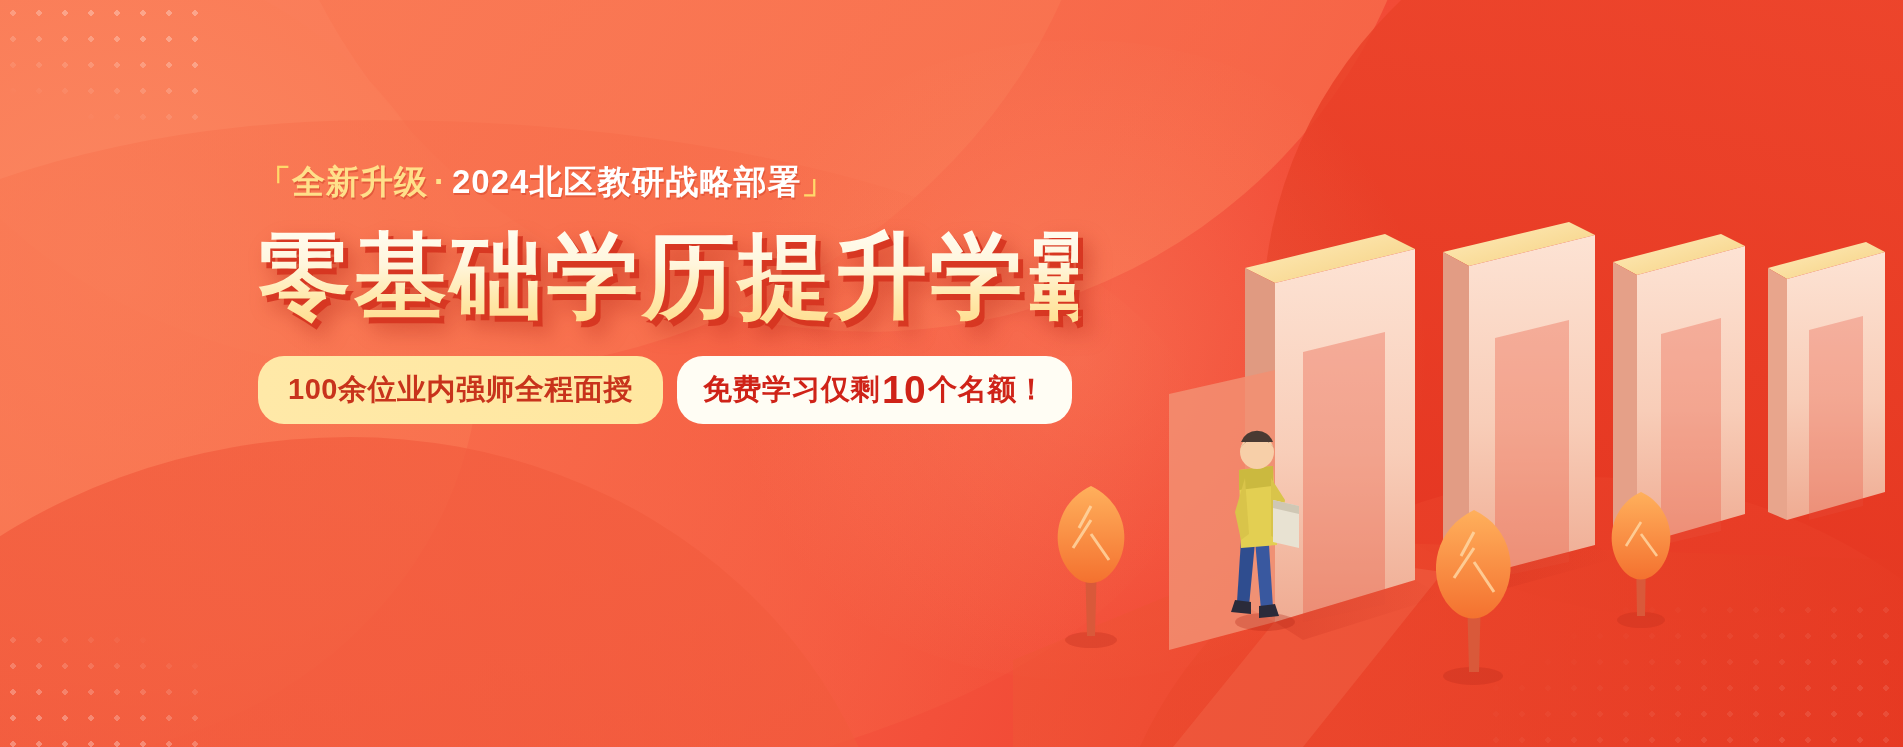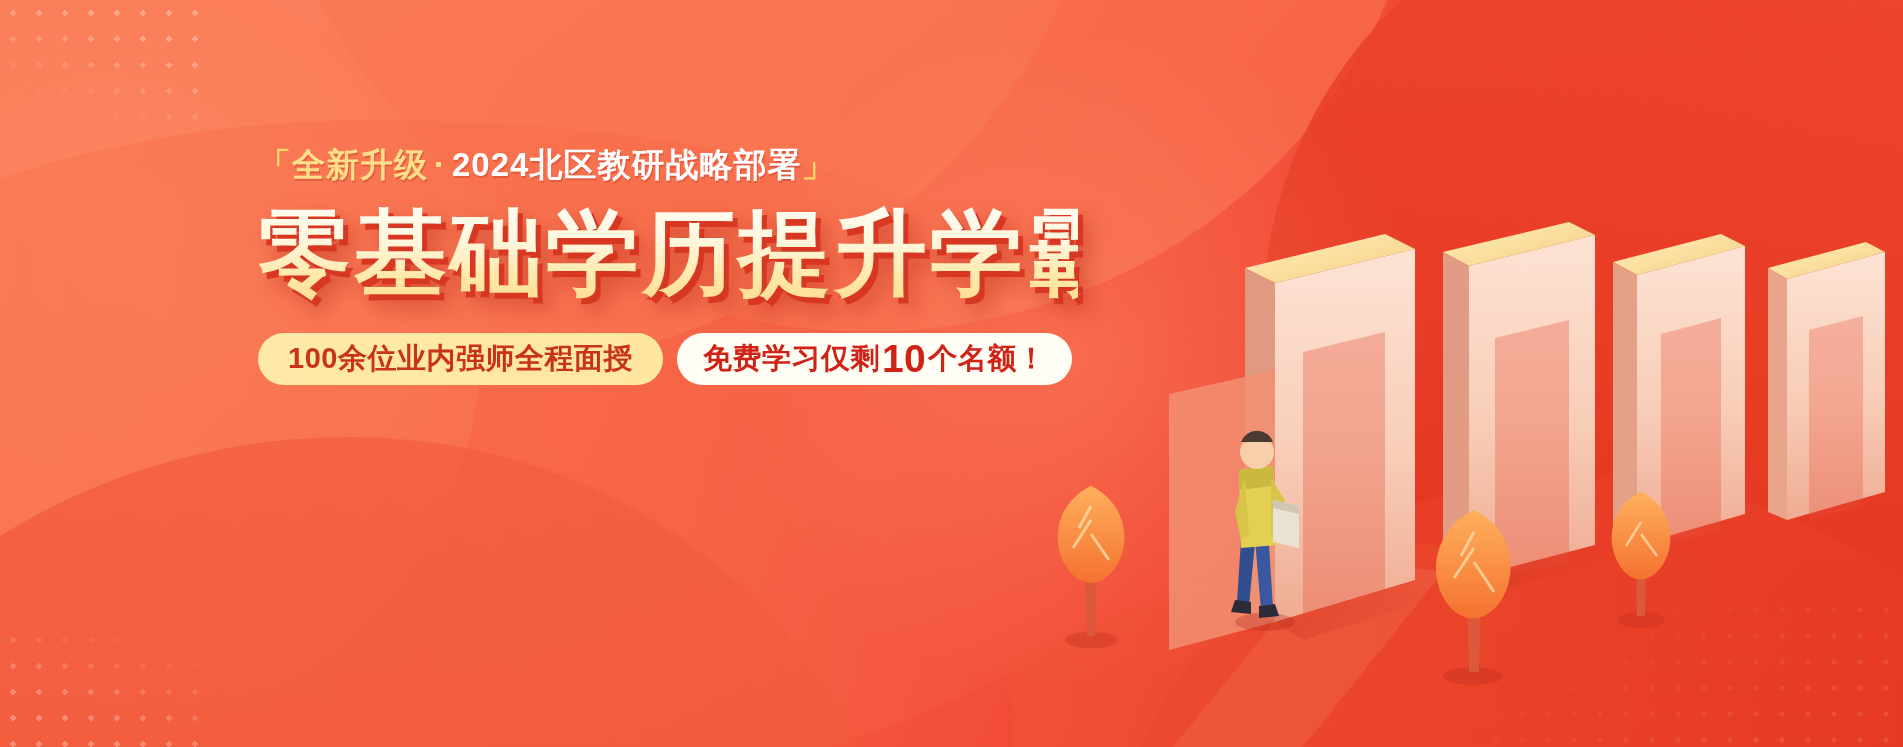--- a/index.html
+++ b/index.html
@@ -74,45 +74,45 @@
     mask-image:linear-gradient(200deg,#000 30%,transparent 85%);}
   .dots-bl{bottom:0;left:0;width:210px;height:120px;
     -webkit-mask-image:linear-gradient(20deg,#000 25%,transparent 85%);
     mask-image:linear-gradient(20deg,#000 25%,transparent 85%);}
   .dots-br{bottom:0;right:0;width:420px;height:150px;
     background-image:radial-gradient(rgba(255,255,255,.22) 2.6px,transparent 2.7px);
     -webkit-mask-image:linear-gradient(330deg,#000 20%,transparent 80%);
     mask-image:linear-gradient(330deg,#000 20%,transparent 80%);}
 
   
-  #copy{position:absolute;left:258px;top:145px;width:820px;z-index:40;}
+  #copy{position:absolute;left:258px;top:162px;width:820px;z-index:40;}
 
   .subtitle{
     font-size:33px;font-weight:700;letter-spacing:1px;white-space:nowrap;
     line-height:1.2;
   }
   .sub-bracket{color:#ffd96a;}
   .sub-yellow{color:#ffe08a;text-shadow:1px 2px 0 rgba(190,40,20,.35);}
   .sub-dot{color:#ffe08a;padding:0 6px;}
   .sub-white{color:#ffffff;text-shadow:1px 2px 0 rgba(190,40,20,.32);}
 
   .maintitle{
-    margin-top:18px;
+    margin-top:24px;
     font-size:93px;font-weight:900;letter-spacing:3px;white-space:nowrap;
     line-height:1.08;
     background:linear-gradient(180deg,#fffdf2 0%,#fff6dd 38%,#ffe9ac 72%,#ffdd8e 100%);
     -webkit-background-clip:text;background-clip:text;
     color:transparent;-webkit-text-fill-color:transparent;
     filter:drop-shadow(5px 6px 0 rgba(214,52,31,.92)) drop-shadow(8px 9px 10px rgba(170,30,15,.35));
   }
 
   .badges{margin-top:30px;display:flex;align-items:center;}
   .badge{
     display:flex;align-items:center;justify-content:center;
-    height:52px;border-radius:26px;white-space:nowrap;
+    height:68px;border-radius:26px;white-space:nowrap;
     font-size:29px;font-weight:700;letter-spacing:.5px;
   }
   .badge-1{
     background:linear-gradient(90deg,#ffe9a8 0%,#ffe7a0 100%);
     color:#c8331c;padding:0 30px;margin-right:14px;
   }
   .badge-2{
     background:#fffdf4;color:#cf2318;padding:0 26px;
   }
   .badge-2 .num{font-size:39px;font-weight:900;padding:0 2px;}

